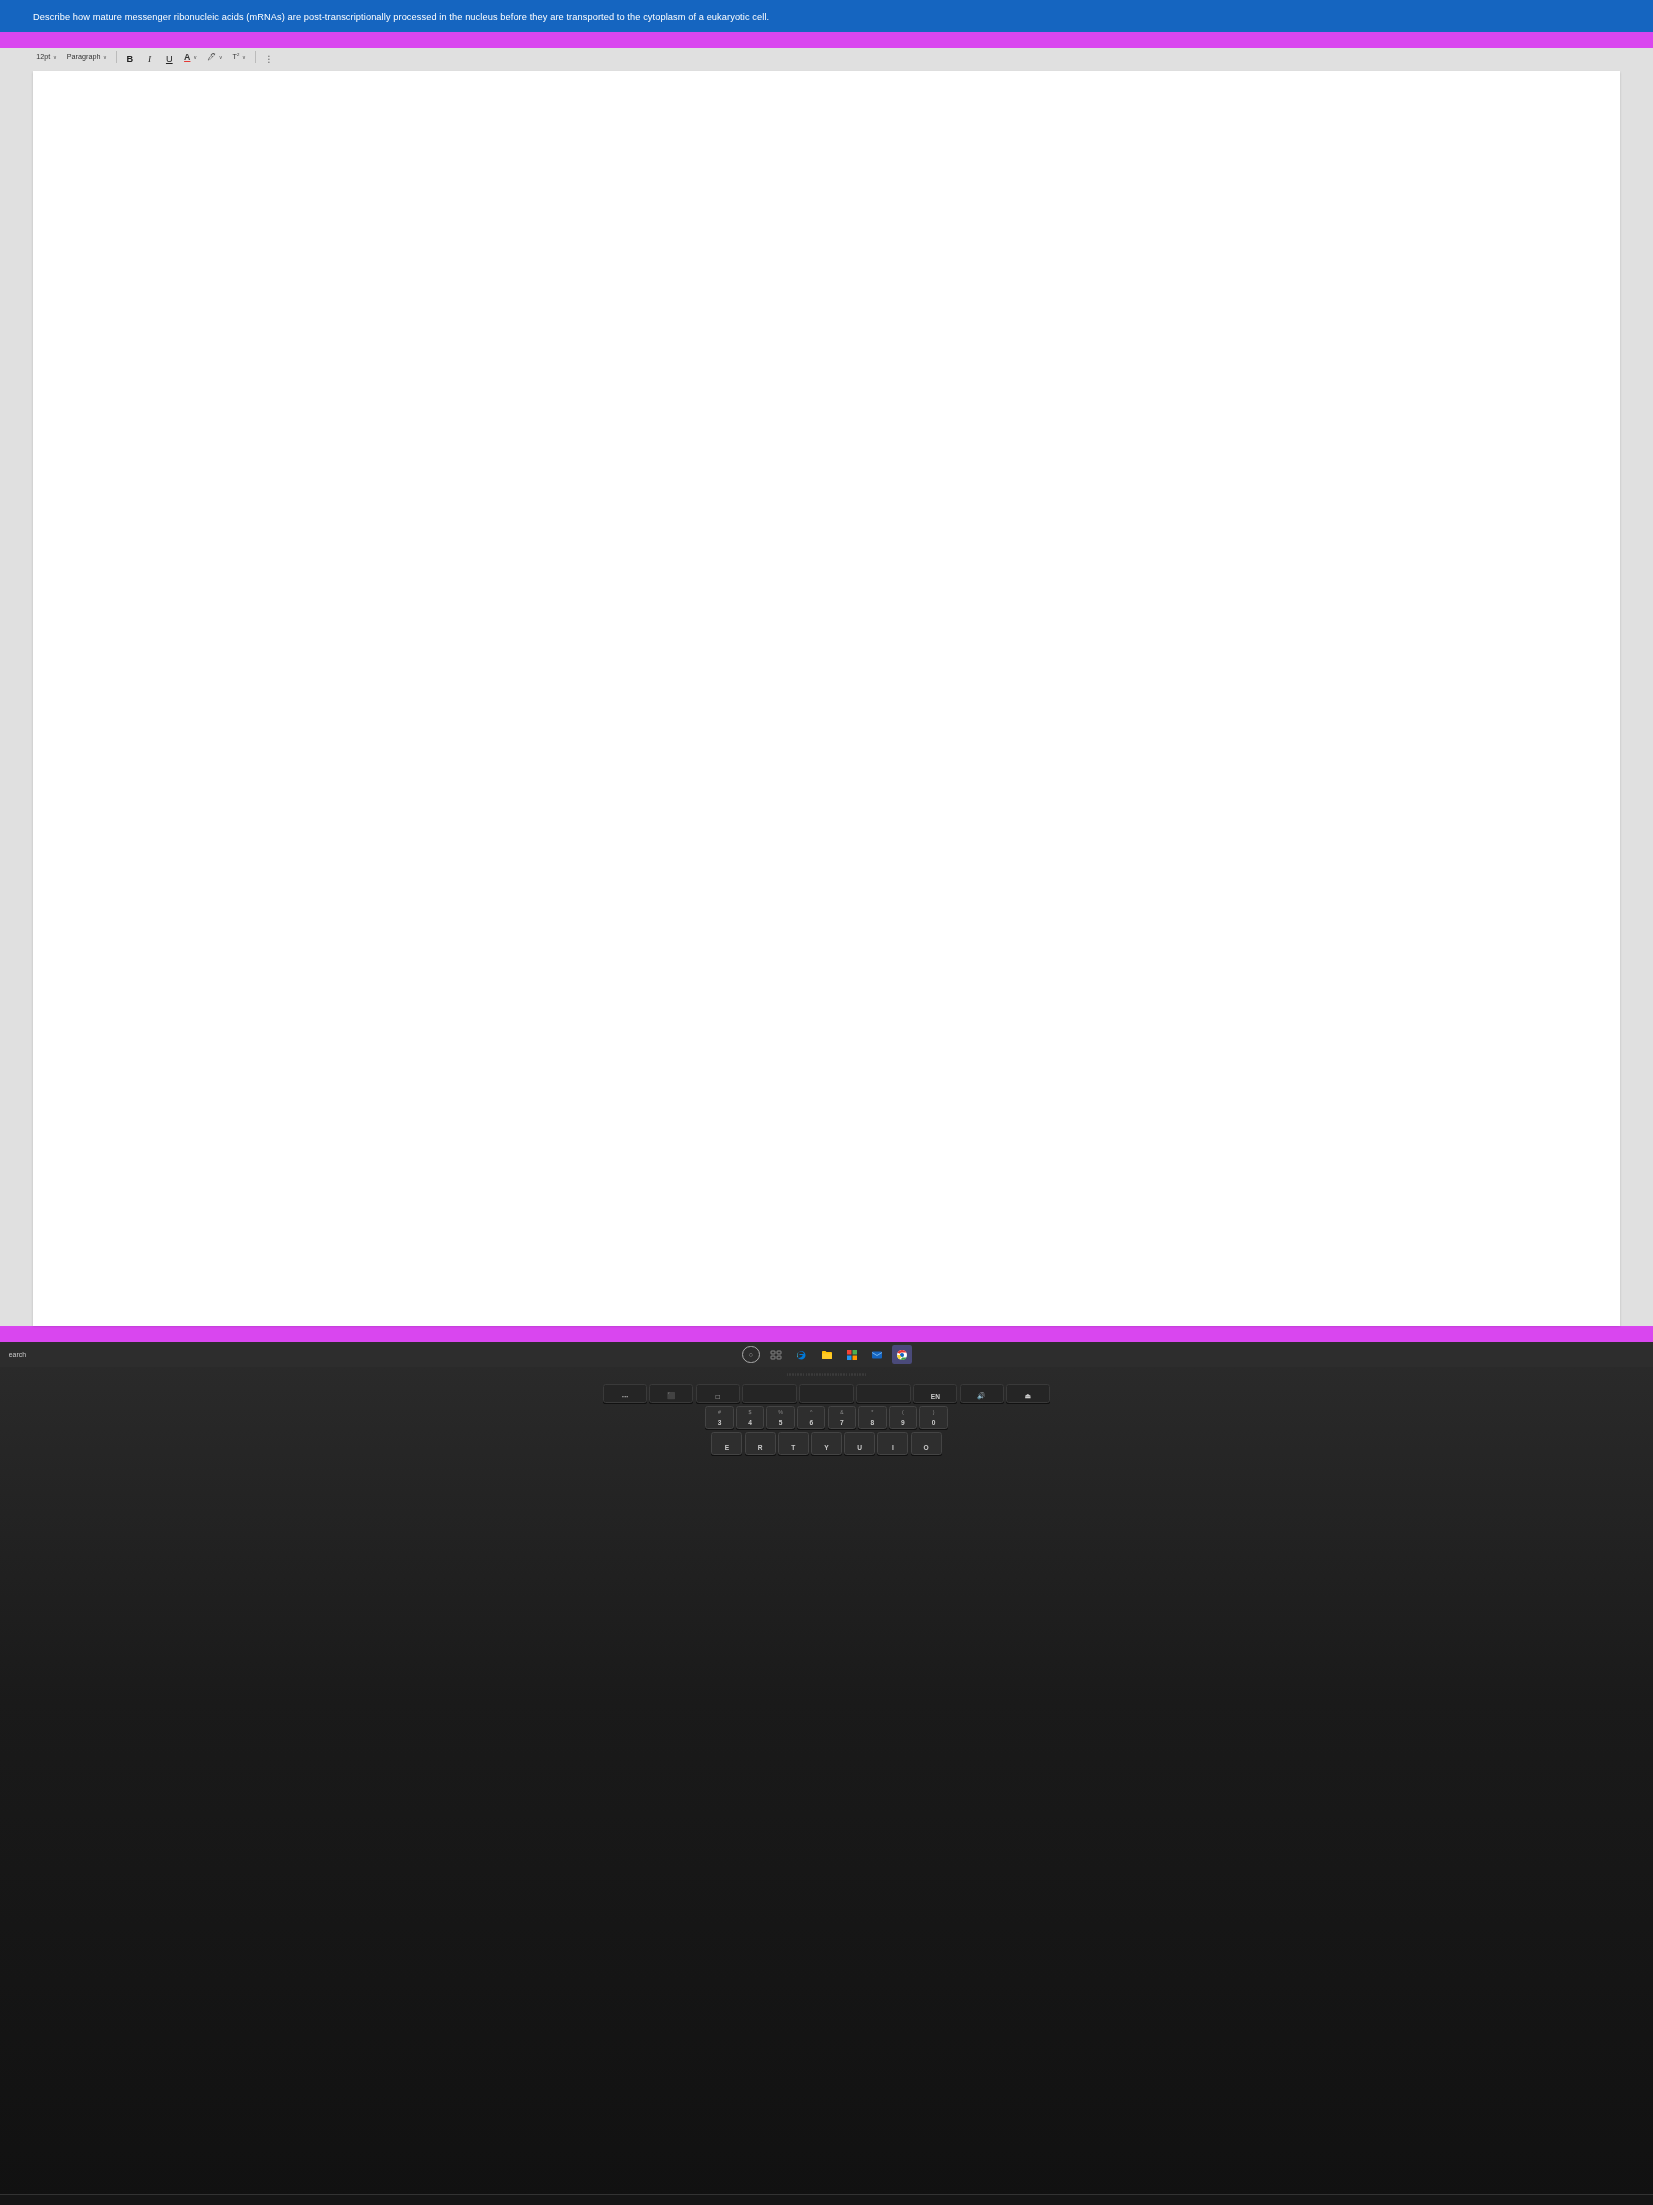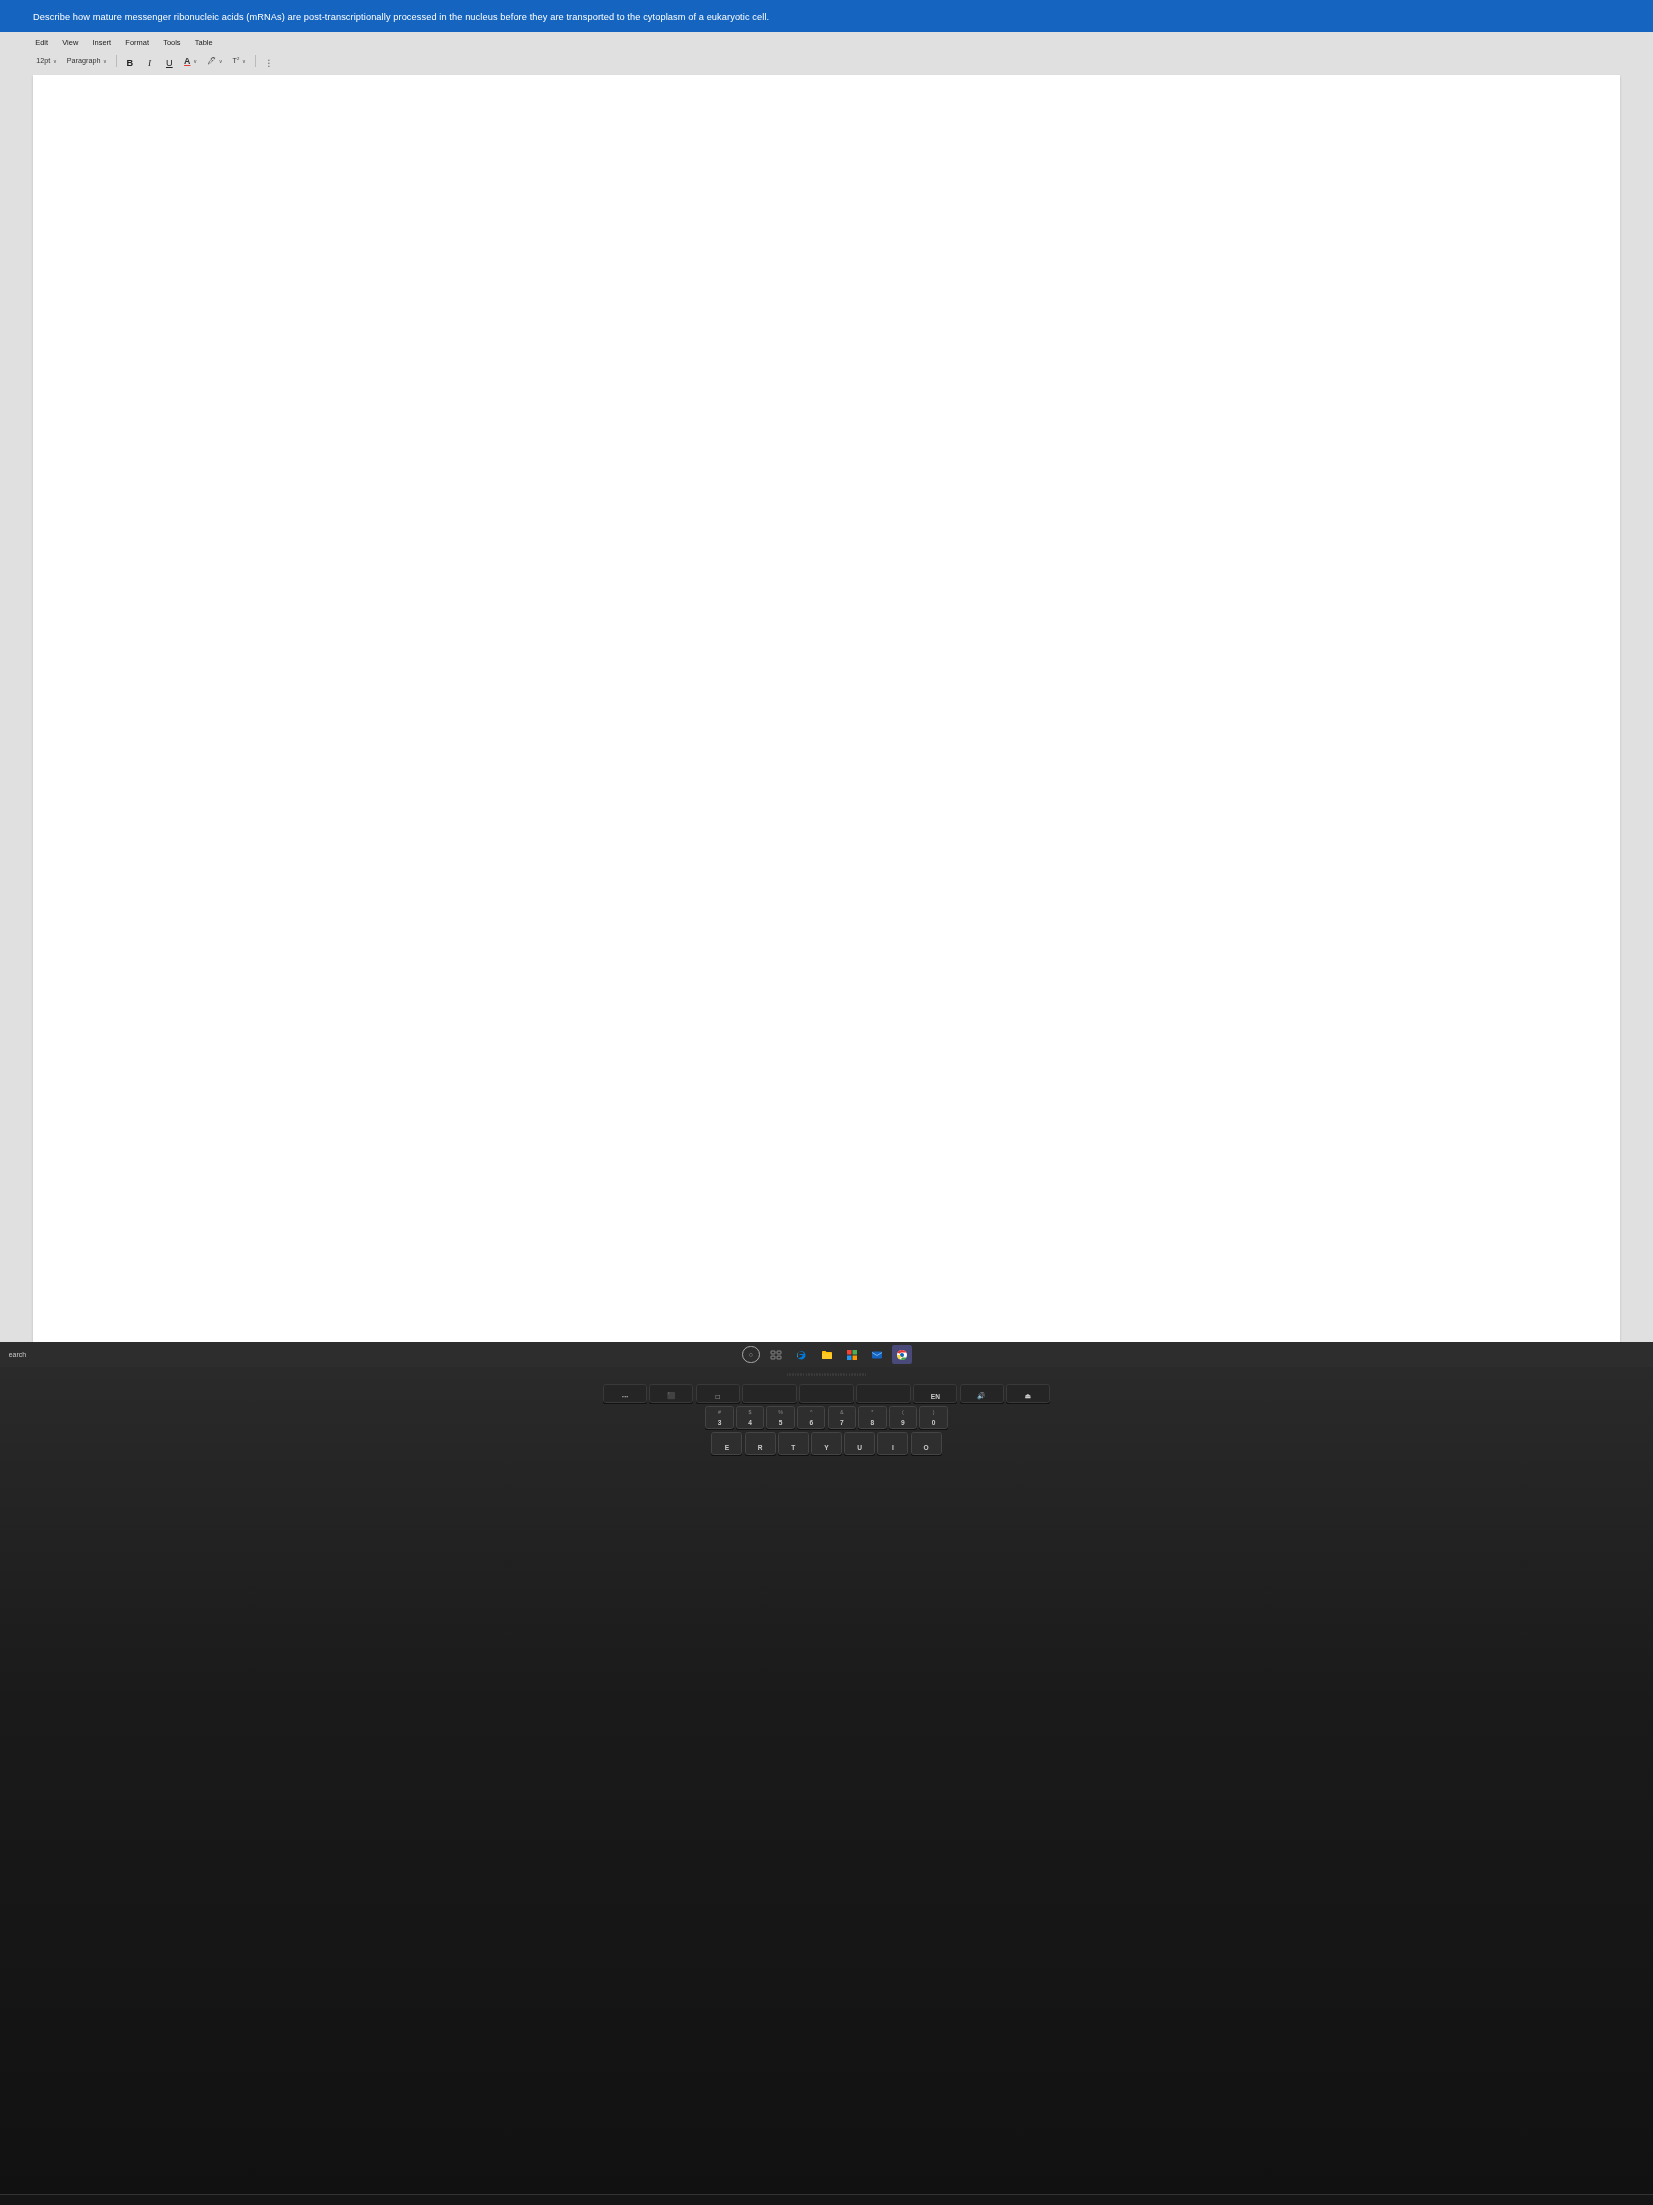--- a/index.html
+++ b/index.html
@@ -13,25 +13,26 @@
       align-items: center;
       justify-content: flex-start;
       overflow: hidden;
       font-family: 'Segoe UI', Arial, sans-serif;
     }
 
     
     .screen {
       width: 100%;
       height: 62%;
-      background: #3b82f6;
+      background: #d946ef;
       position: relative;
       display: flex;
       flex-direction: column;
       overflow: hidden;
+      gap: 16px;
     }
 
     
     .question-banner {
       background: #1565c0;
       color: #fff;
       font-size: 1.05rem;
       line-height: 1.55;
       padding: 9.8px 33px 7.7px 33px;
       font-weight: 400;
@@ -306,28 +307,20 @@
 <body>
 
 <div class="screen">
 
   <div class="question-banner">
     <span>Describe how mature messenger ribonucleic acids (mRNAs) are post-transcriptionally processed in the nucleus before they are transported to the cytoplasm of a eukaryotic cell.</span>
   </div>
 
   <div class="editor-container">
 
-    <div class="menu-bar">
-      <span class="menu-item">Edit</span>
-      <span class="menu-item">View</span>
-      <span class="menu-item">Insert</span>
-      <span class="menu-item">Format</span>
-      <span class="menu-item">Tools</span>
-      <span class="menu-item">Table</span>
-    </div>
 
     <div class="toolbar">
       <div class="toolbar-select">
         <span>12pt</span>
         <span class="chevron">∨</span>
       </div>
       <div class="toolbar-select">
         <span>Paragraph</span>
         <span class="chevron">∨</span>
       </div>

